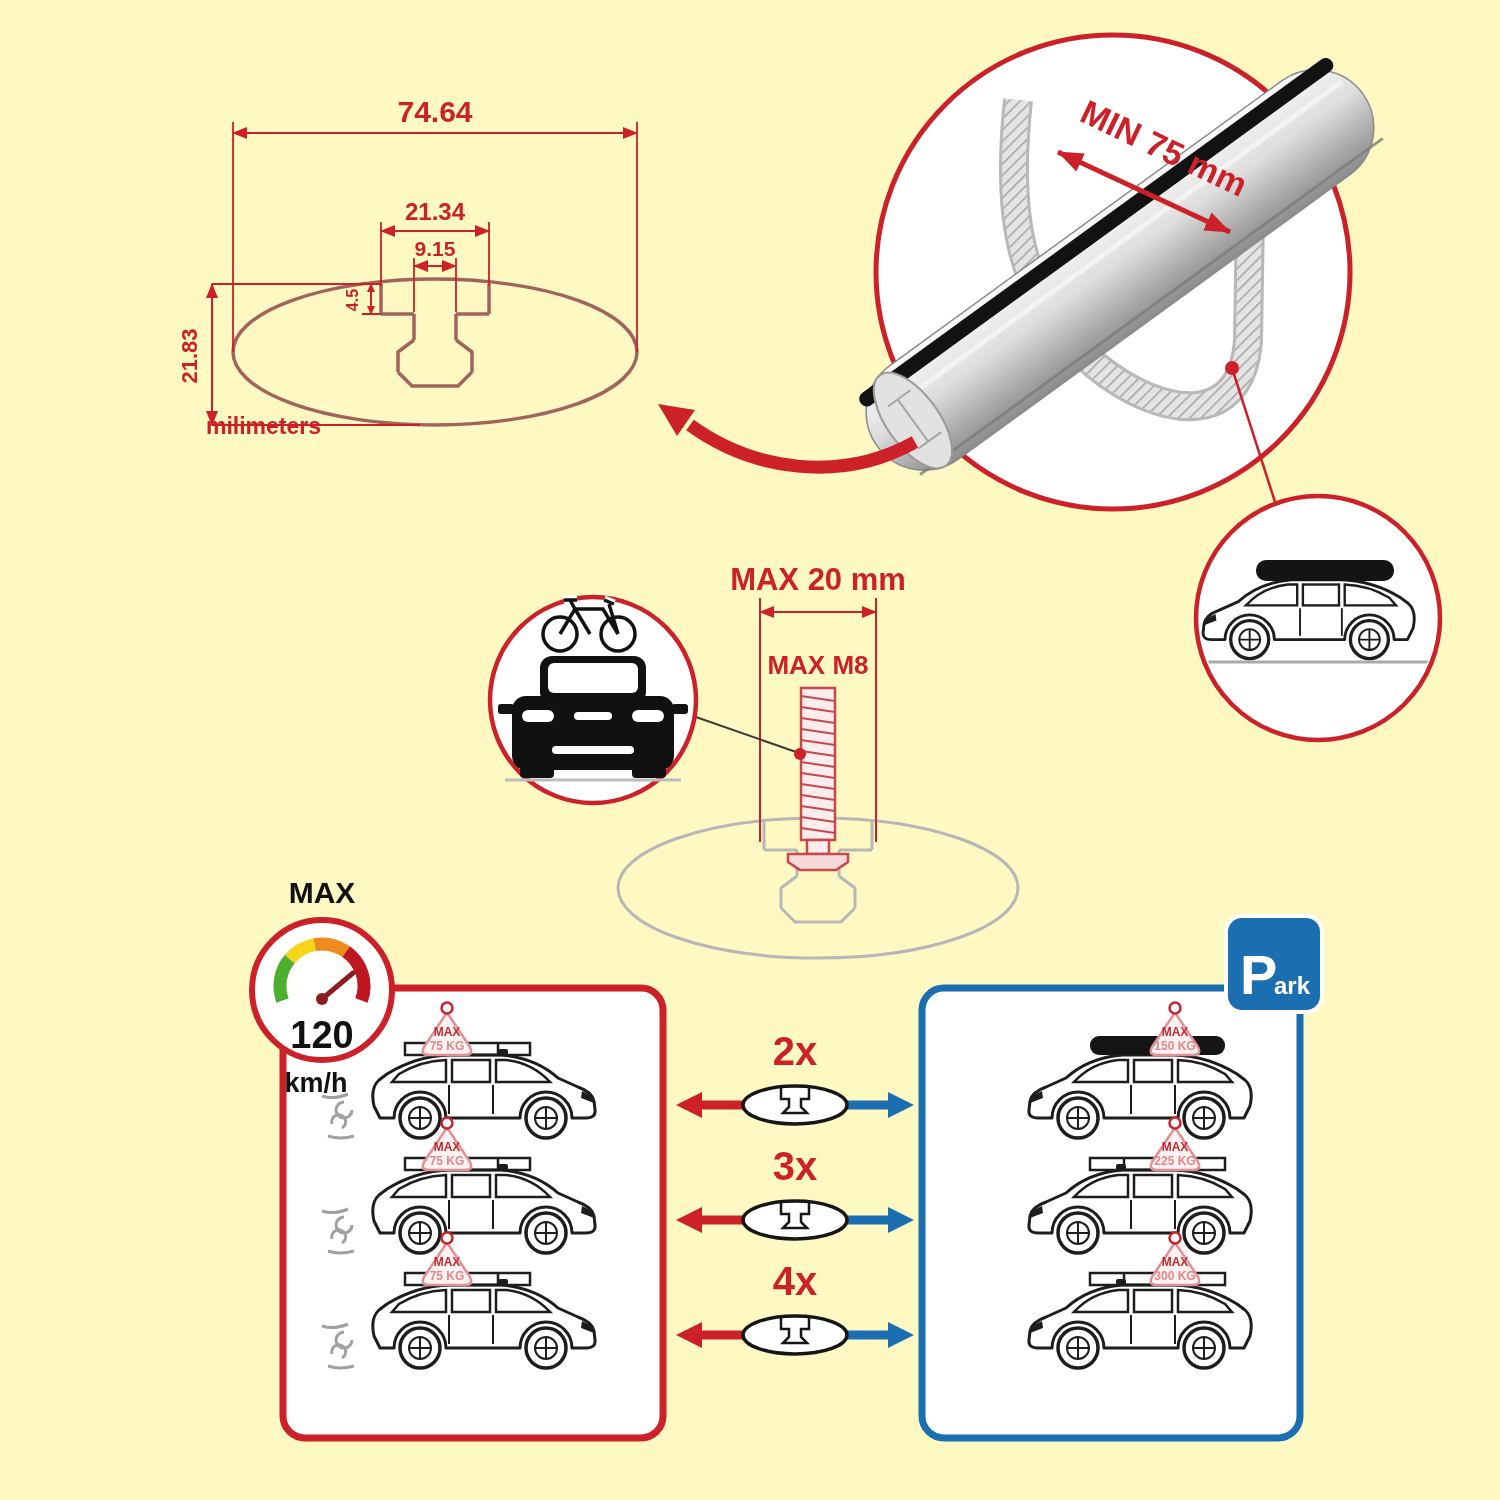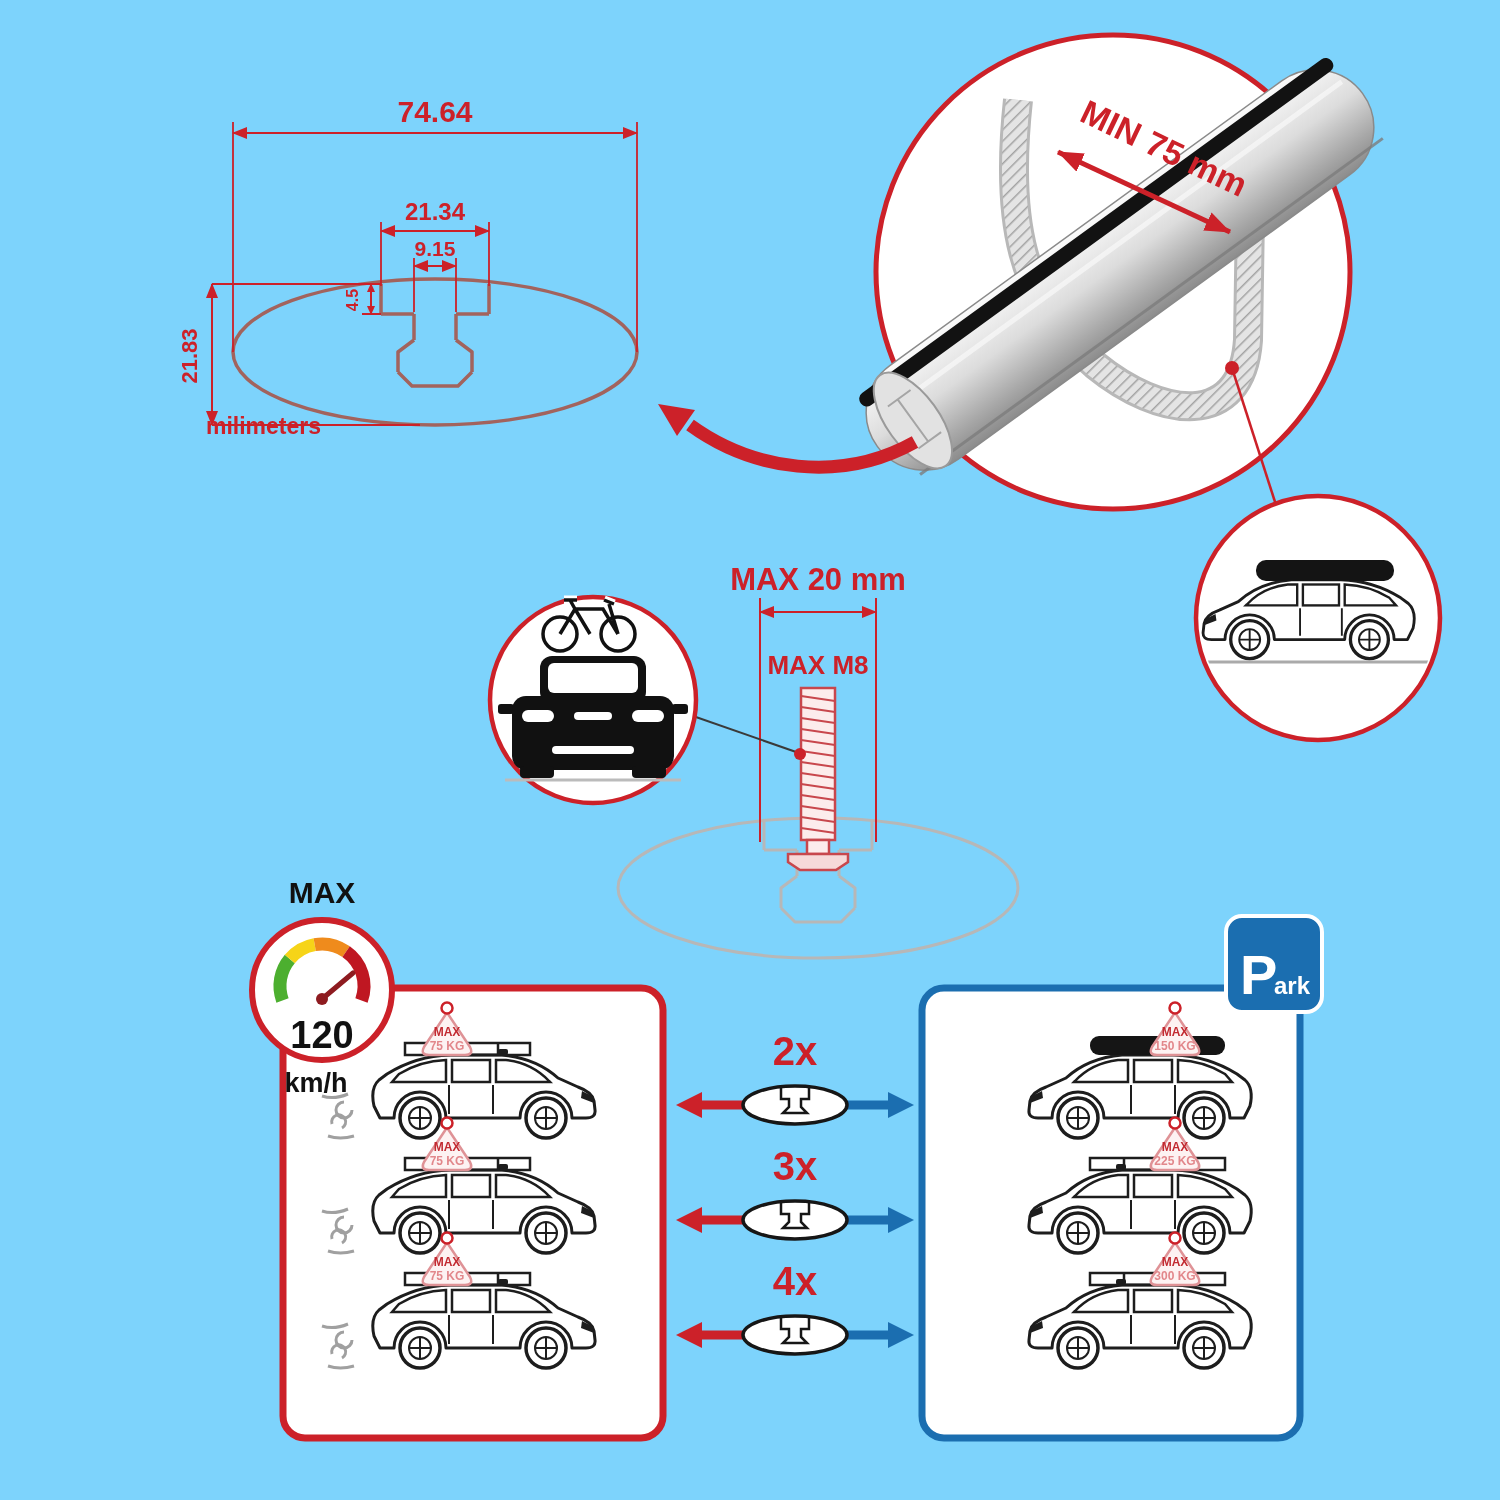--- a/index.html
+++ b/index.html
@@ -1,16 +1,16 @@
 <!DOCTYPE html>
 <html><head>
 <meta charset="utf-8">
 <style>
   html,body{margin:0;padding:0;background:#ffffff}
-  .stage{position:relative;width:1500px;height:1500px;background:#7dd3fc;overflow:hidden}
+  .stage{position:relative;width:1500px;height:1500px;background:#fef9c3;overflow:hidden}
   svg{display:block}
   text{font-family:"Liberation Sans","DejaVu Sans",sans-serif}
   .ctr{text-anchor:middle}
   .redlabel{fill:#cc2129;font-weight:700}
   .blktext{fill:#111111;font-weight:700}
   .dimext{stroke:#cc2129;stroke-width:1.8;fill:none}
   .dimarrow{stroke:#cc2129;stroke-width:2;fill:none}
   .profile{stroke:#a2635d;stroke-width:3.5;fill:none;stroke-linejoin:round}
   .ghost{stroke:#b7b7b7;stroke-width:3;fill:none;stroke-linejoin:round}
   .car-body{fill:#ffffff;stroke:#1d1d1d;stroke-width:3;stroke-linejoin:round}

